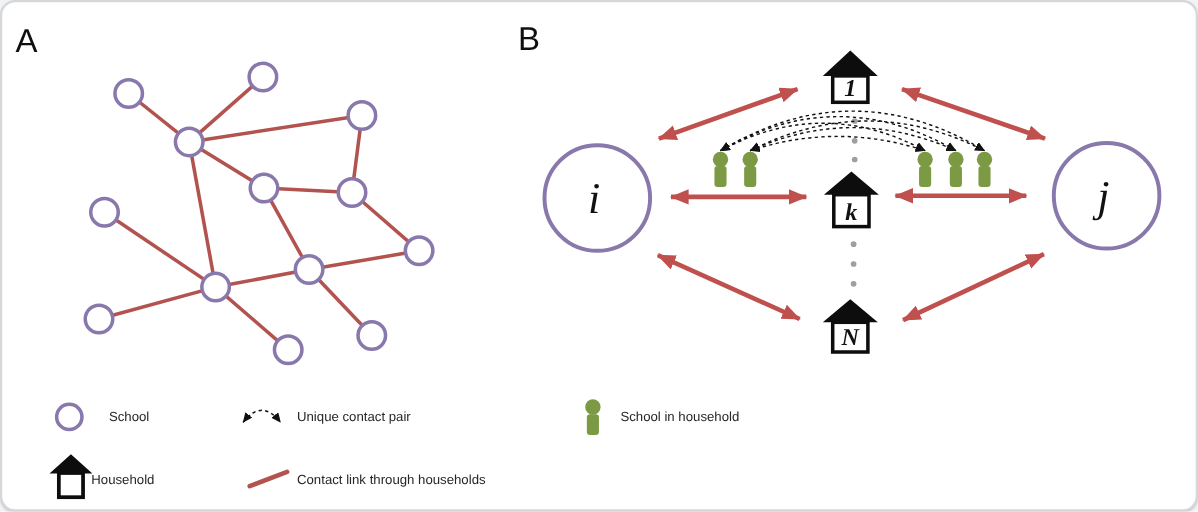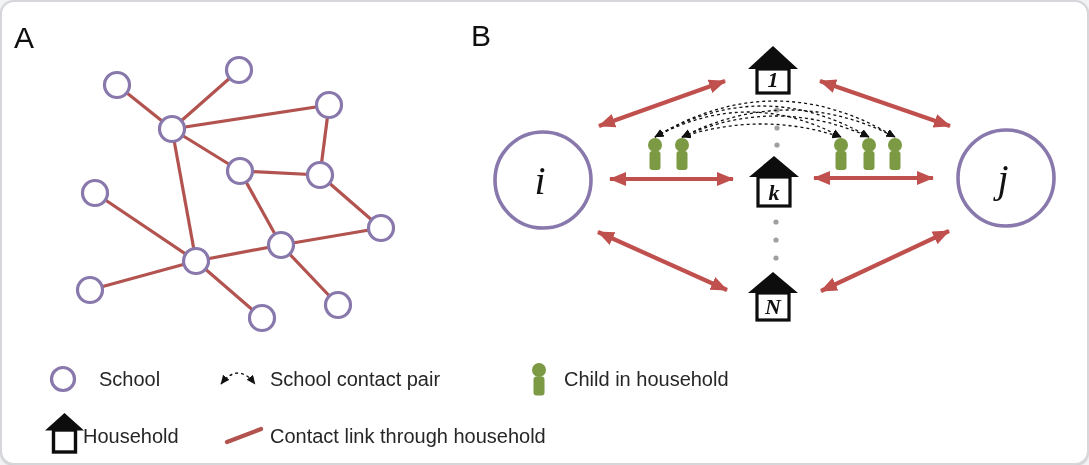--- a/index.html
+++ b/index.html
@@ -4,21 +4,21 @@
 <style>
   html,body{margin:0;padding:0;background:#f2f3f5;}
   .card{
     position:relative;width:1089px;height:465px;box-sizing:border-box;
     background:#fff;border:2px solid #d5d7da;border-radius:14px;overflow:hidden;
     font-family:"Liberation Sans",sans-serif;
     box-shadow:0 1px 2px rgba(0,0,0,.18);
   }
   #fig{position:absolute;left:0;top:0;}
   .panel-label{position:absolute;font-size:30px;line-height:1;color:#0f0f0f;}
-  .legend-label{position:absolute;font-size:20px;line-height:22px;color:#262626;white-space:nowrap;}
+  .legend-label{position:absolute;font-size:12px;line-height:22px;color:#262626;white-space:nowrap;}
   .licon{position:absolute;display:block;}
 </style>
 </head>
 <body>
 
 <div class="card">
 
   <svg id="fig" width="1089" height="465" viewBox="0 0 1089 465">
       <defs>
         <marker id="ra" markerUnits="userSpaceOnUse" markerWidth="19" markerHeight="16" refX="16" refY="7" orient="auto-start-reverse">
@@ -130,32 +130,32 @@
     <span class="legend-label" style="left:97px;top:366px">School</span>
 
     <svg class="licon" style="left:212px;top:358px" width="48" height="32">
       <defs>
         <marker id="lba" markerUnits="userSpaceOnUse" markerWidth="12" markerHeight="10" refX="8.5" refY="4" orient="auto-start-reverse">
           <path d="M0,0 L9,4 L0,8 Z" fill="#111"></path>
         </marker>
       </defs>
       <path d="M7,24 Q24,2 41,24" fill="none" stroke="#111" stroke-width="1.4" stroke-dasharray="3 3" marker-start="url(#lba)" marker-end="url(#lba)"></path>
     </svg>
-    <span class="legend-label" style="left:268px;top:366px">School contact pair</span>
+    <span class="legend-label" style="left:268px;top:366px">Unique contact pair</span>
 
     <svg class="licon" style="left:527px;top:360px" width="22" height="38">
       <circle cx="10" cy="8" r="7" fill="#7c9a43"></circle>
       <rect x="4.5" y="14.5" width="11" height="19" rx="3" fill="#7c9a43"></rect>
     </svg>
-    <span class="legend-label" style="left:562px;top:366px">Child in household</span>
+    <span class="legend-label" style="left:562px;top:366px">School in household</span>
 
     <svg class="licon" style="left:41px;top:409px" width="46" height="44">
       <rect x="10.5" y="19" width="22" height="22" fill="#fff" stroke="#0d0d0d" stroke-width="3.4"></rect>
       <polygon points="2,19.5 21.5,2 41,19.5" fill="#0d0d0d"></polygon>
     </svg>
     <span class="legend-label" style="left:81px;top:423px">Household</span>
 
     <svg class="licon" style="left:220px;top:421px" width="46" height="24">
       <line x1="5" y1="19" x2="39" y2="6" stroke="#b25350" stroke-width="4.2" stroke-linecap="round"></line>
     </svg>
-    <span class="legend-label" style="left:268px;top:423px">Contact link through household</span>
+    <span class="legend-label" style="left:268px;top:423px">Contact link through households</span>
   </div>
 </div>
 
 </body></html>

